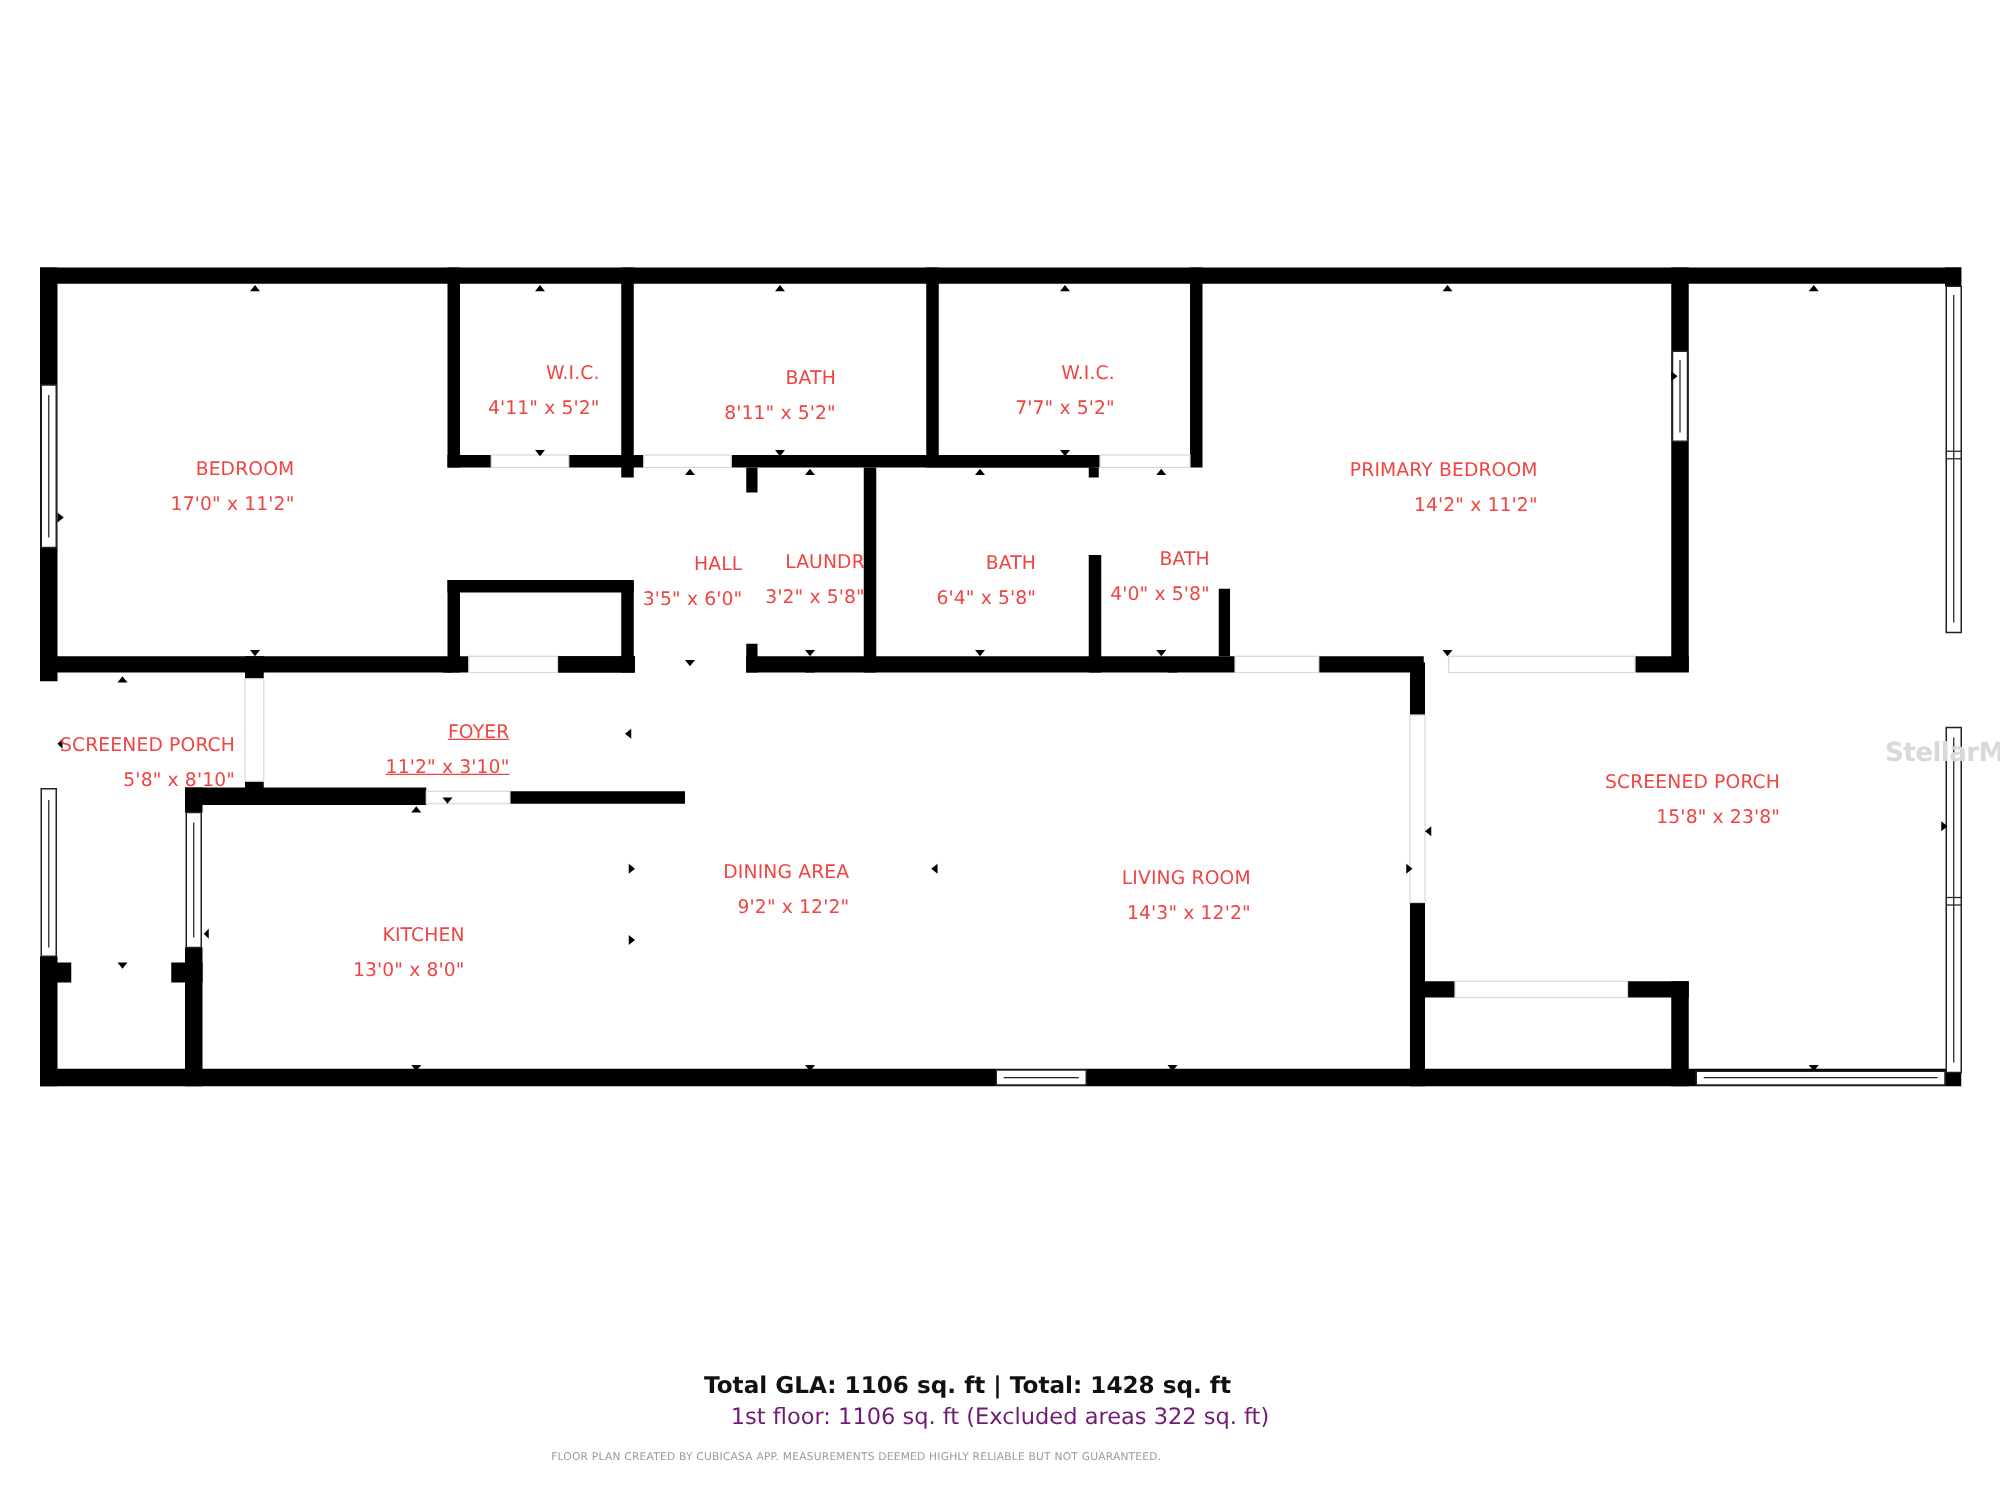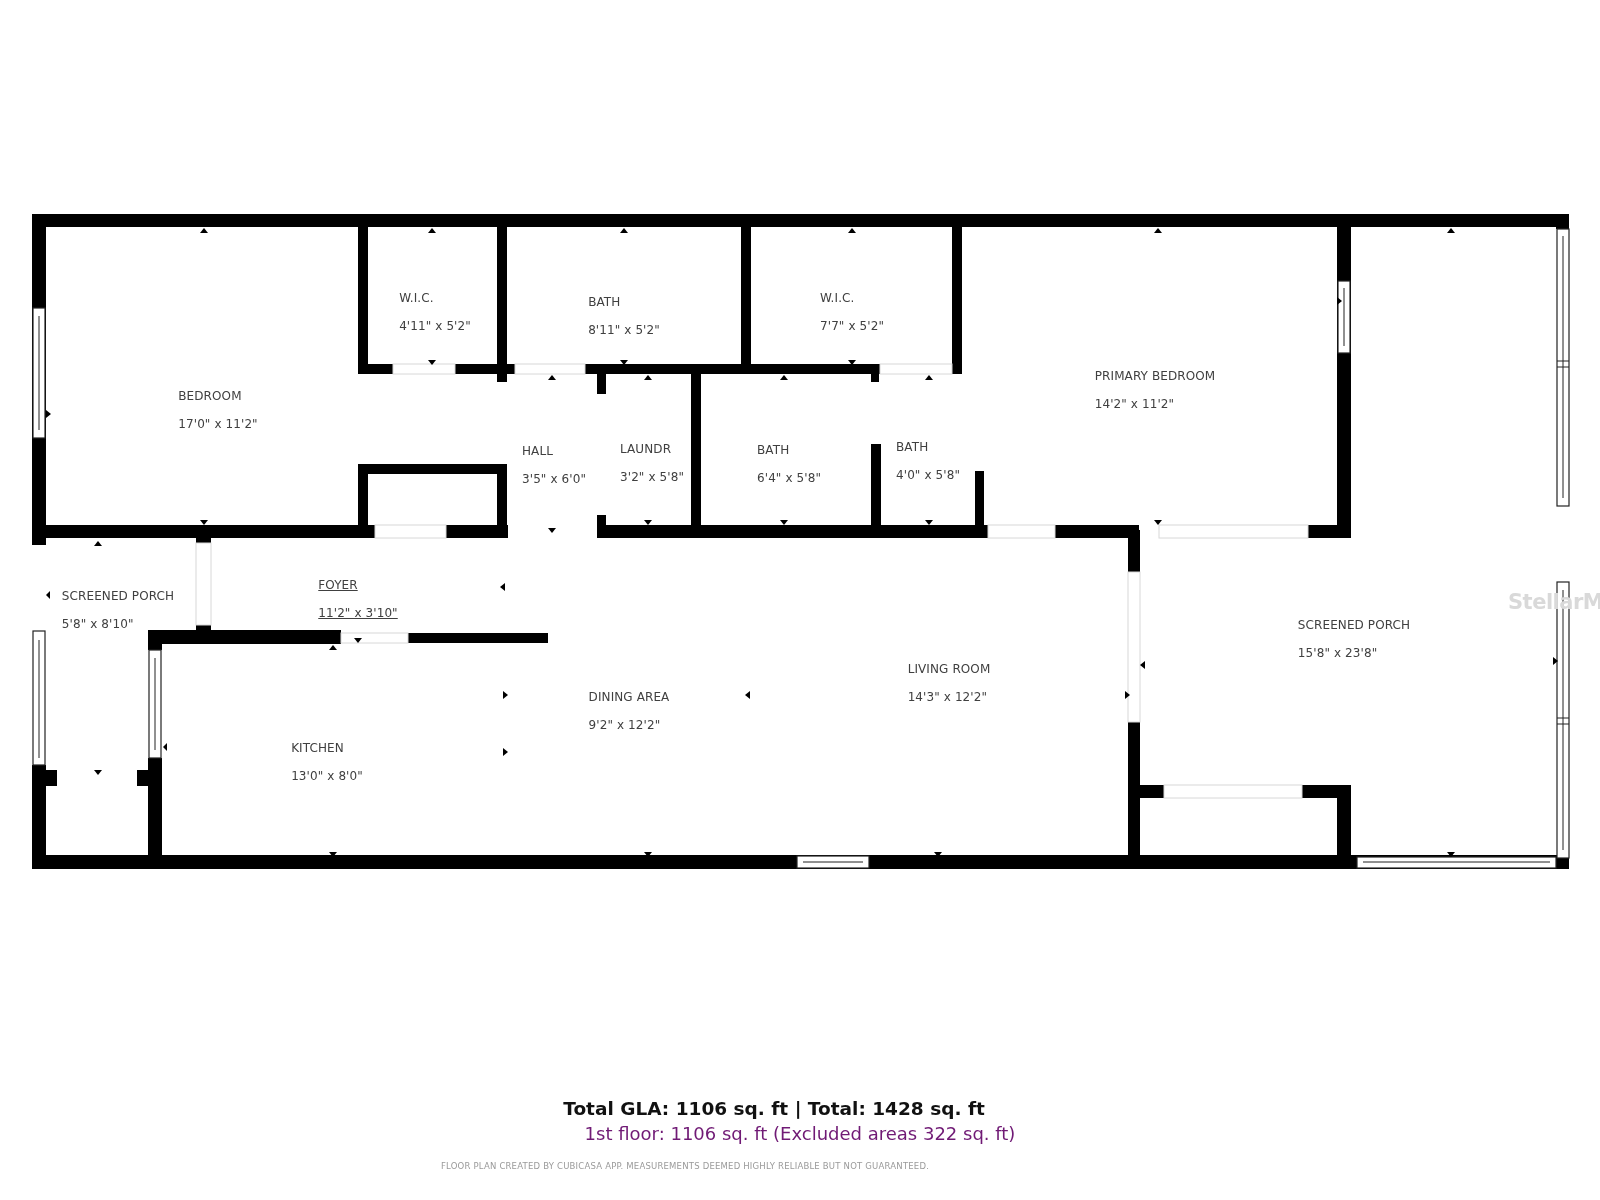--- a/index.html
+++ b/index.html
@@ -3,21 +3,21 @@
 <meta charset="utf-8">
 <style>
   html,body{margin:0;padding:0;background:#ffffff;}
   body{width:1600px;height:1200px;position:relative;overflow:hidden;font-family:"DejaVu Sans","Liberation Sans",sans-serif;color:#111;}
   #plan{position:absolute;left:0;top:0;width:1600px;height:1200px;}
   .wall{fill:#000;}
   .opening{fill:#fff;stroke:#d8d8d8;stroke-width:1;}
   .win{fill:#fff;stroke:#222;stroke-width:1.2;}
   .winline{stroke:#222;stroke-width:1;}
   .tick{fill:#000;}
-  .room-label{position:absolute;transform:translate(-50%,0);text-align:left;white-space:nowrap;font-size:12px;line-height:28px;color:#404040;letter-spacing:0.1px;}
+  .room-label{position:absolute;transform:translate(-50%,0);text-align:right;white-space:nowrap;font-size:15px;line-height:28px;color:#ef4444;letter-spacing:0.1px;}
   .room-label .name{display:block;}
   .room-label .dims{display:block;}
   .summary{position:absolute;left:0;width:1600px;text-align:center;}
   .summary .totals{position:absolute;top:1098px;width:1548px;text-align:center;font-weight:bold;font-size:18.5px;}
   .summary .floor{position:absolute;top:1123px;width:1600px;text-align:center;font-size:18px;color:#701a75;}
   .disclaimer{position:absolute;top:1161px;width:1370px;text-align:center;font-size:8.5px;color:#9a9a9a;letter-spacing:0.2px;}
   .watermark{position:absolute;left:1508px;top:590px;font-size:21px;color:#d9d9d9;font-weight:bold;letter-spacing:-0.5px;}
 </style>
 </head>
 <body>
@@ -159,21 +159,21 @@
     <polygon class="tick" points="503,699 508,695 503,691"></polygon>
     <polygon class="tick" points="503,748 508,752 503,756"></polygon>
     <polygon class="tick" points="750,699 745,695 750,691"></polygon>
     <polygon class="tick" points="1125,699 1130,695 1125,691"></polygon>
     <polygon class="tick" points="1145,661 1140,665 1145,669"></polygon>
     <polygon class="tick" points="1553,665 1558,661 1553,657"></polygon>
     <polygon class="tick" points="1337,305 1342,301 1337,297"></polygon>
   </g>
 </svg>
 
-<div class="room-label" style="left:218px;top:361px;margin-top:21px;">
+<div class="room-label" style="left:186px;top:361px;">
   <span class="name">BEDROOM</span>
   <span class="dims">17'0" x 11'2"</span>
 </div>
 <div class="room-label" style="left:435px;top:284px;">
   <span class="name">W.I.C.</span>
   <span class="dims">4'11" x 5'2"</span>
 </div>
 <div class="room-label" style="left:624px;top:288px;">
   <span class="name">BATH</span>
   <span class="dims">8'11" x 5'2"</span>
@@ -207,21 +207,21 @@
   <span class="dims">5'8" x 8'10"</span>
 </div>
 <div class="room-label" style="left:358px;top:571px;text-decoration:underline;">
   <span class="name">FOYER</span>
   <span class="dims">11'2" x 3'10"</span>
 </div>
 <div class="room-label" style="left:629px;top:683px;">
   <span class="name">DINING AREA</span>
   <span class="dims">9'2" x 12'2"</span>
 </div>
-<div class="room-label" style="left:949px;top:655px;">
+<div class="room-label" style="left:949px;top:688px;">
   <span class="name">LIVING ROOM</span>
   <span class="dims">14'3" x 12'2"</span>
 </div>
 <div class="room-label" style="left:327px;top:734px;">
   <span class="name">KITCHEN</span>
   <span class="dims">13'0" x 8'0"</span>
 </div>
 <div class="room-label" style="left:1354px;top:611px;">
   <span class="name">SCREENED PORCH</span>
   <span class="dims">15'8" x 23'8"</span>

